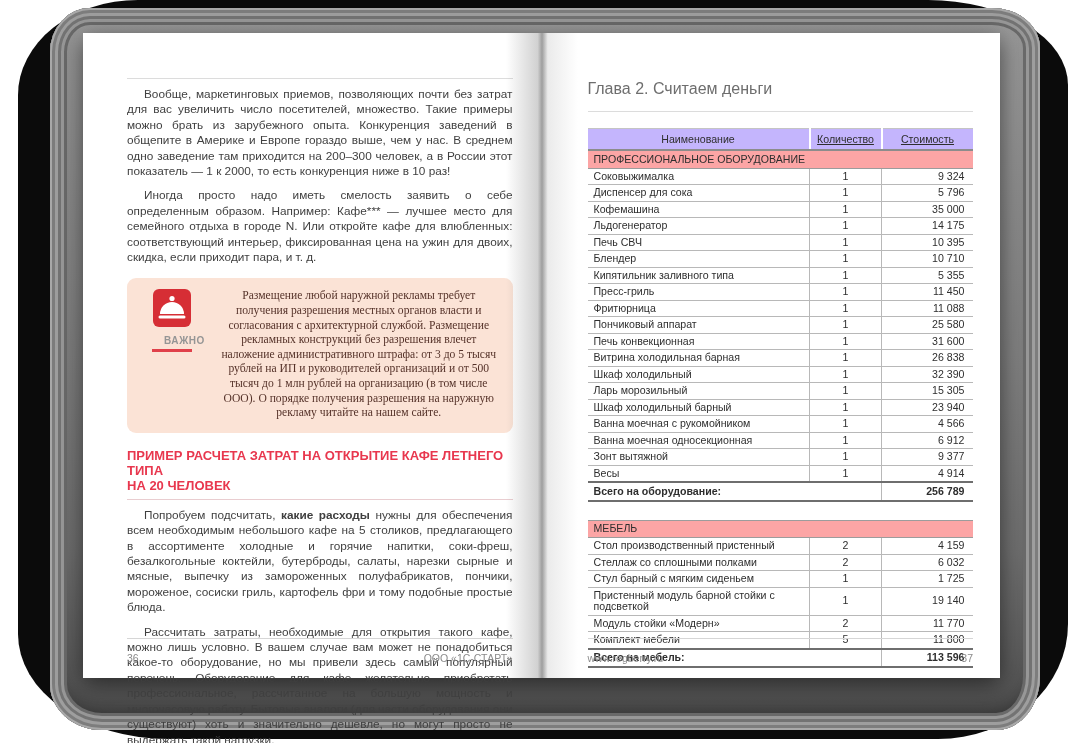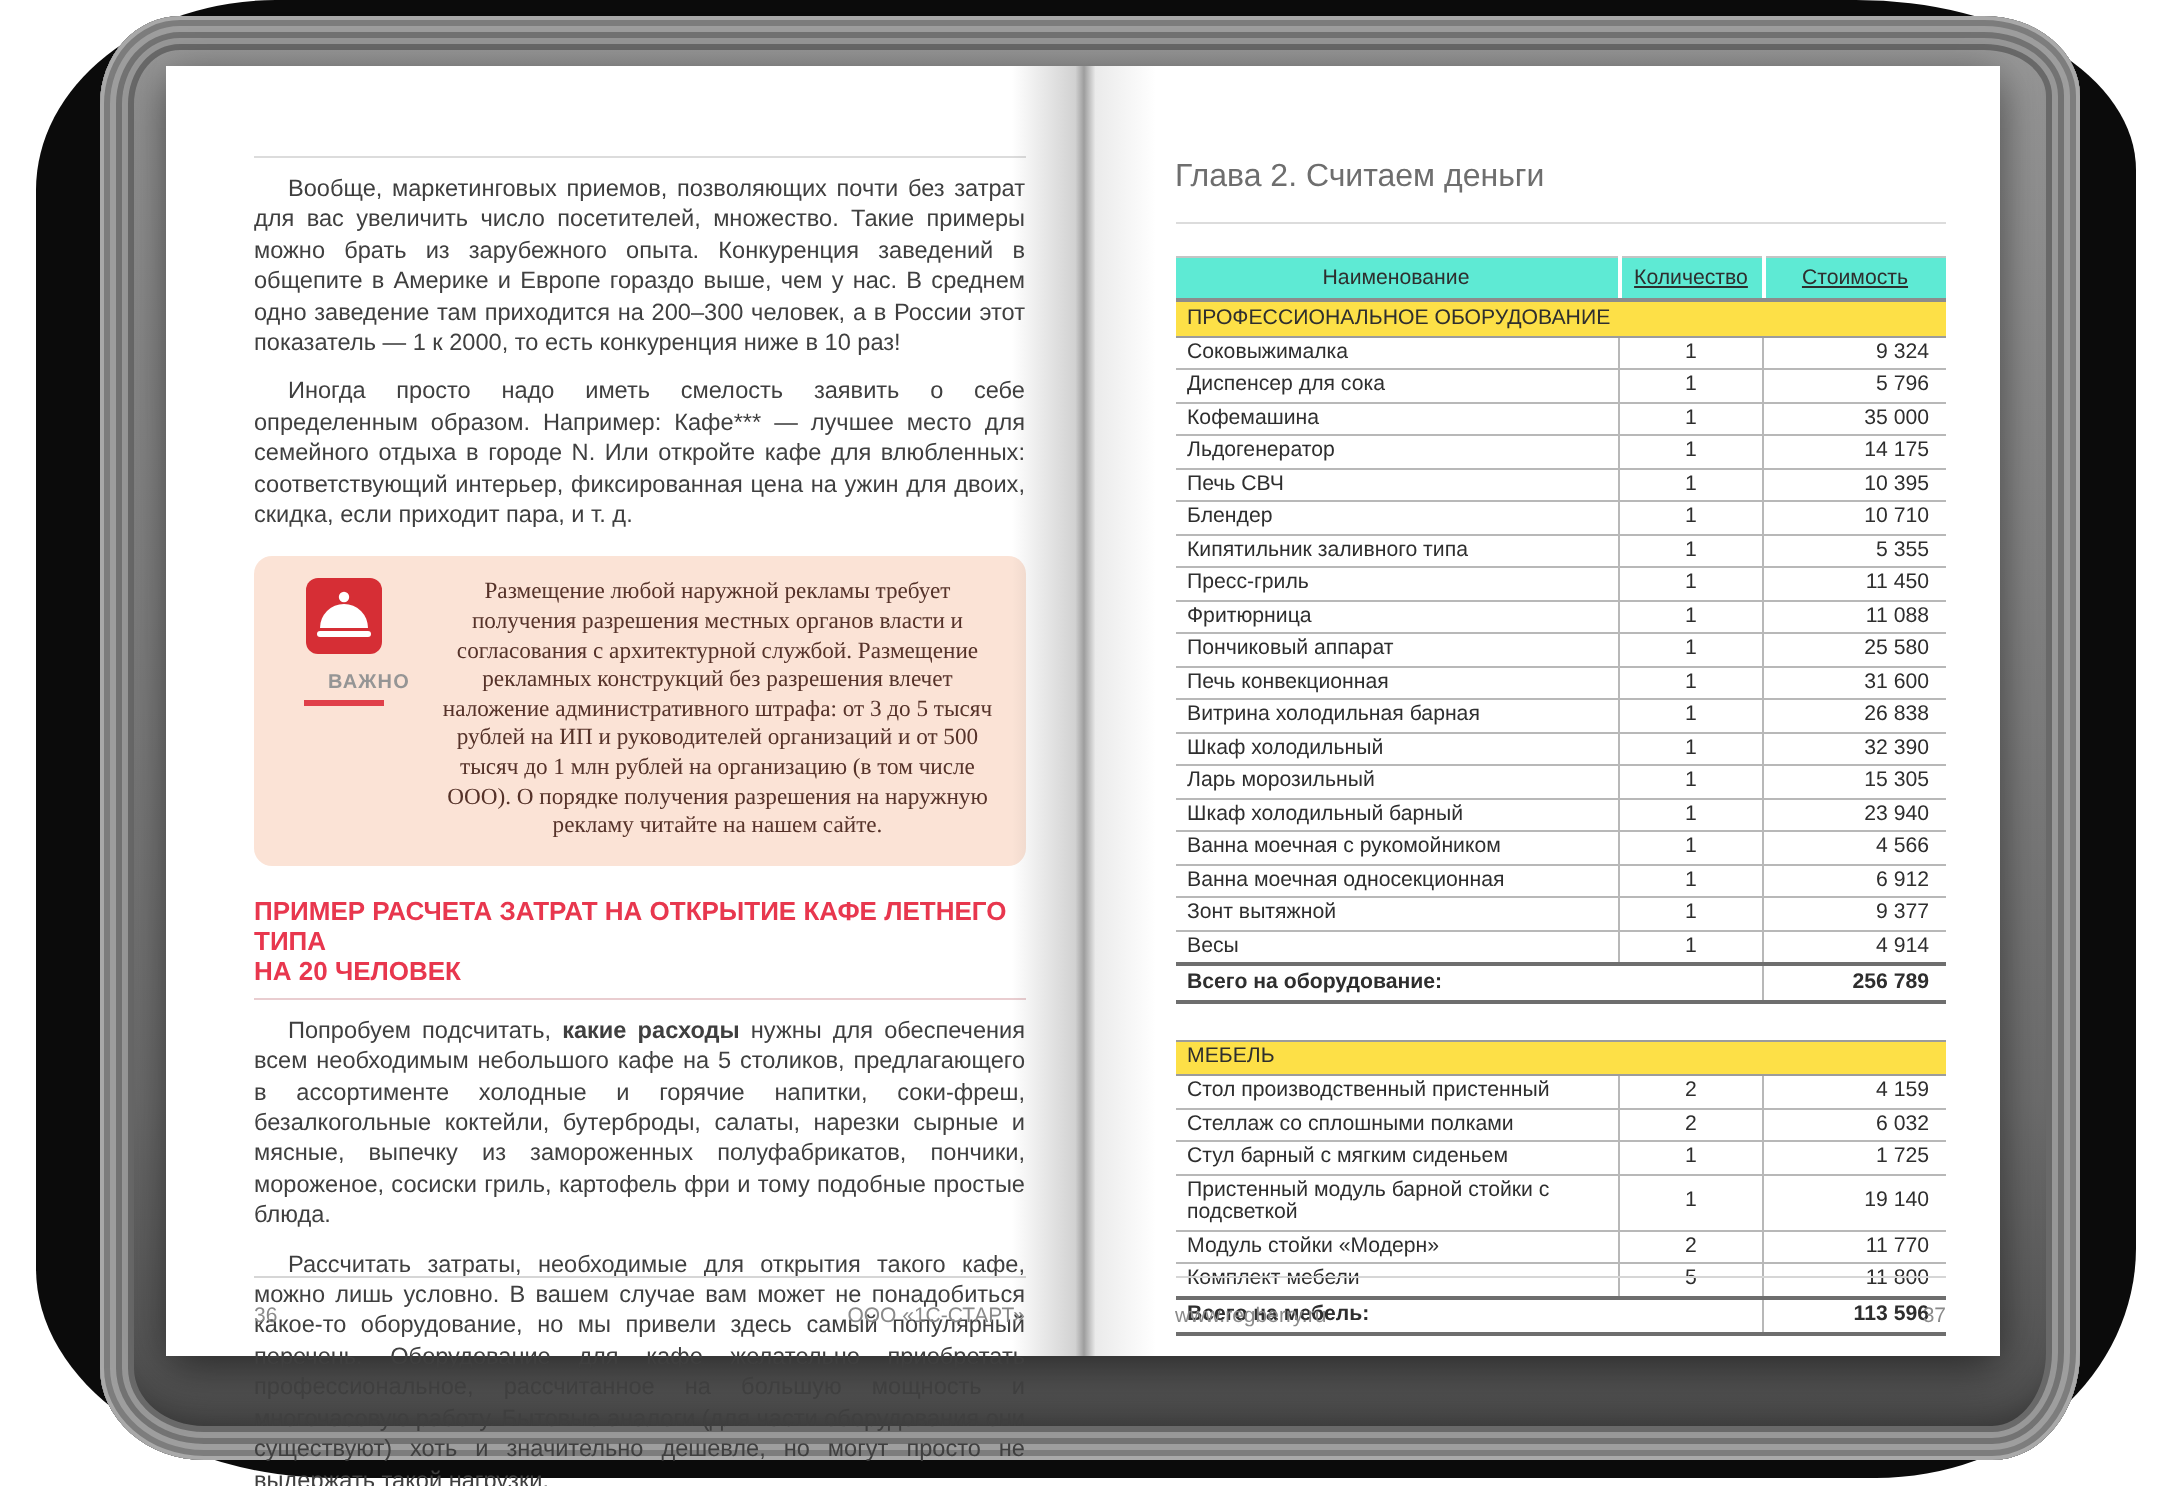--- a/index.html
+++ b/index.html
@@ -47,24 +47,24 @@
   .footer-rule{border-top:1px solid #d6d6d6;margin-bottom:13px;}
   .footer-row{display:flex;justify-content:space-between;font-size:10.5px;color:#8a8a8a;}
 
   
   .running-head{font-size:16px;color:#6e6e6e;margin-top:47px;}
   .page-right .head-rule{margin-top:13px;}
   table{width:385px;border-collapse:collapse;table-layout:fixed;margin-top:16px;
         font-size:10.6px;color:#2e2e2e;}
   table.second{margin-top:18px;}
   col.c1{width:222px;} col.c2{width:72px;} col.c3{width:91px;}
-  thead th{background:#5eead4;font-weight:normal;text-align:center;padding:4px 2px;
+  thead th{background:#c4b5fd;font-weight:normal;text-align:center;padding:4px 2px;
            border-top:1px solid #c4c4c4;border-bottom:2px solid #8c8c8c;}
   thead th + th{border-left:2px solid #fff;text-decoration:underline;}
-  tr.section-row td{background:#fde047;text-align:left;padding:2.5px 6px;line-height:11.5px;
+  tr.section-row td{background:#fca5a5;text-align:left;padding:2.5px 6px;line-height:11.5px;
                     border-top:1px solid #9c9c9c;border-bottom:1px solid #9c9c9c;}
   tr.item-row td{padding:2px 6px;line-height:11.5px;border-bottom:1px solid #b8b8b8;}
   tr.item-row td.c-name{text-align:left;}
   tr.item-row td.c-qty{text-align:center;border-left:1px solid #b8b8b8;}
   tr.item-row td.c-cost{text-align:right;padding-right:8px;border-left:1px solid #b8b8b8;}
   tr.total-row td{font-weight:bold;padding:2.5px 6px;line-height:11.5px;
                   border-top:2px solid #6e6e6e;border-bottom:2px solid #6e6e6e;}
   tr.total-row td.t-label{text-align:left;}
   tr.total-row td.t-value{text-align:right;padding-right:8px;border-left:1px solid #b8b8b8;}
 </style>

